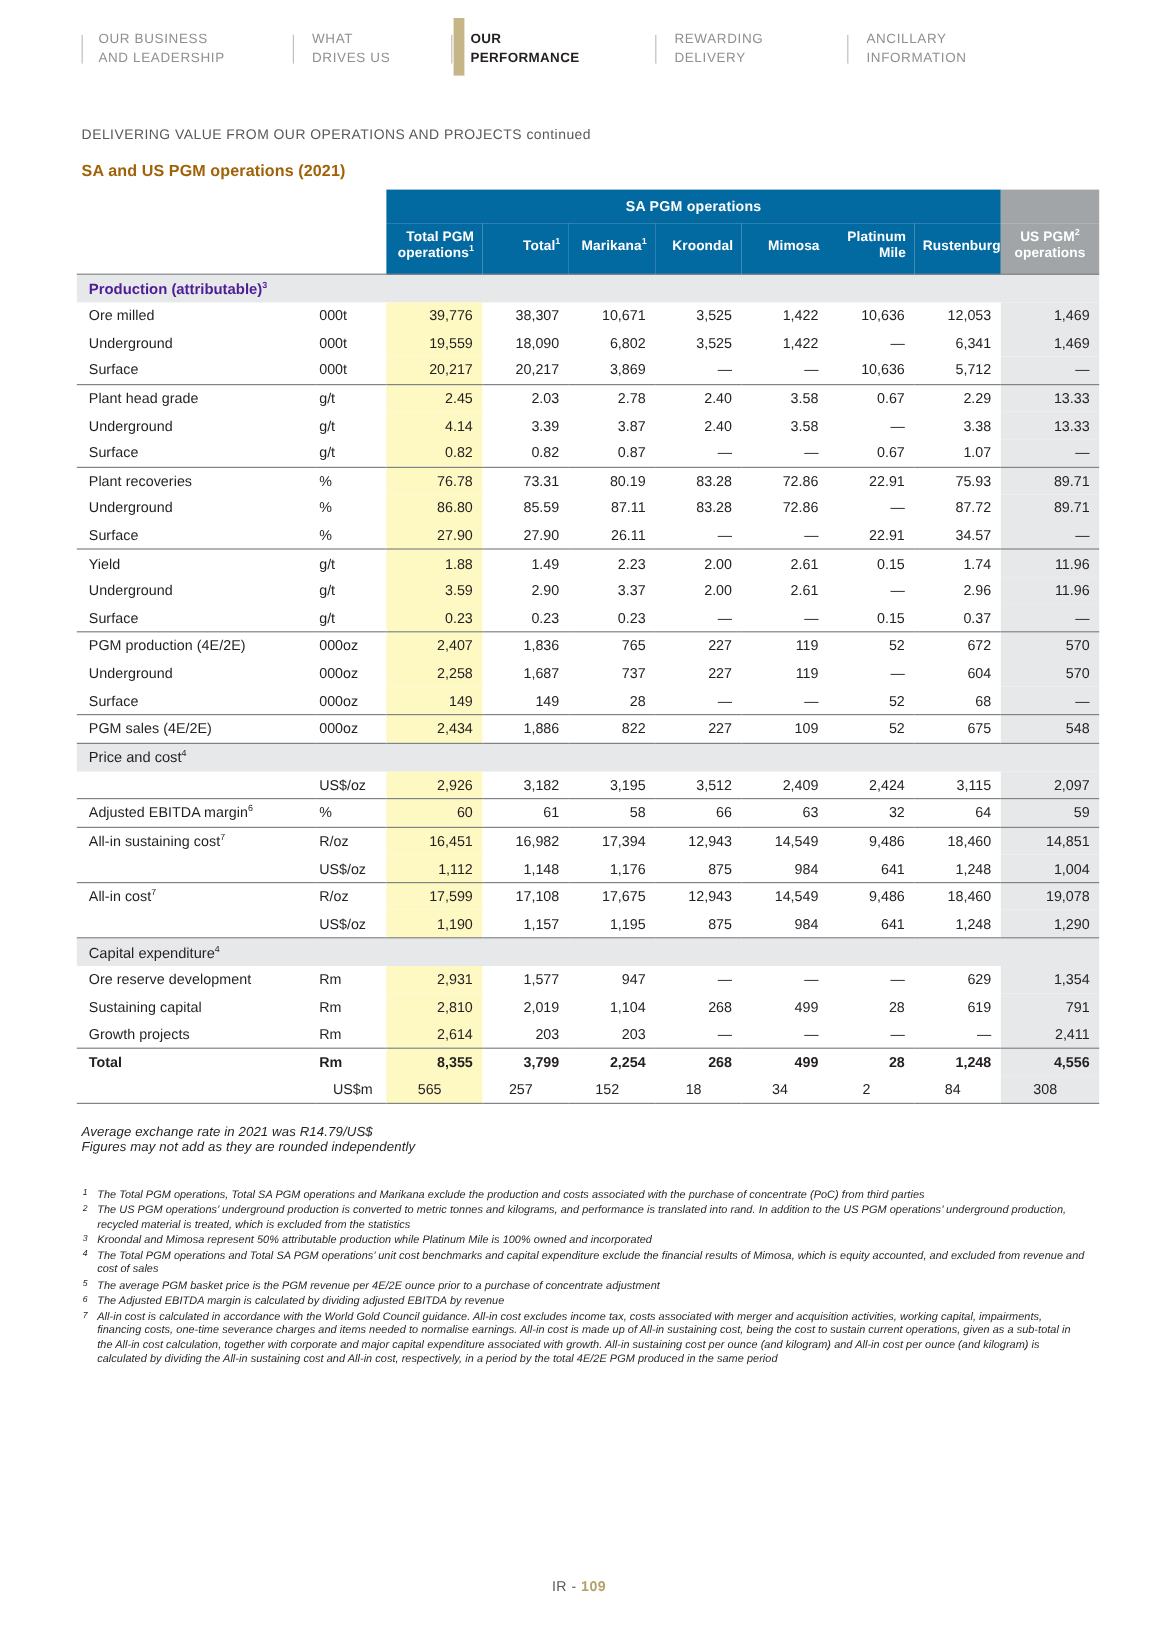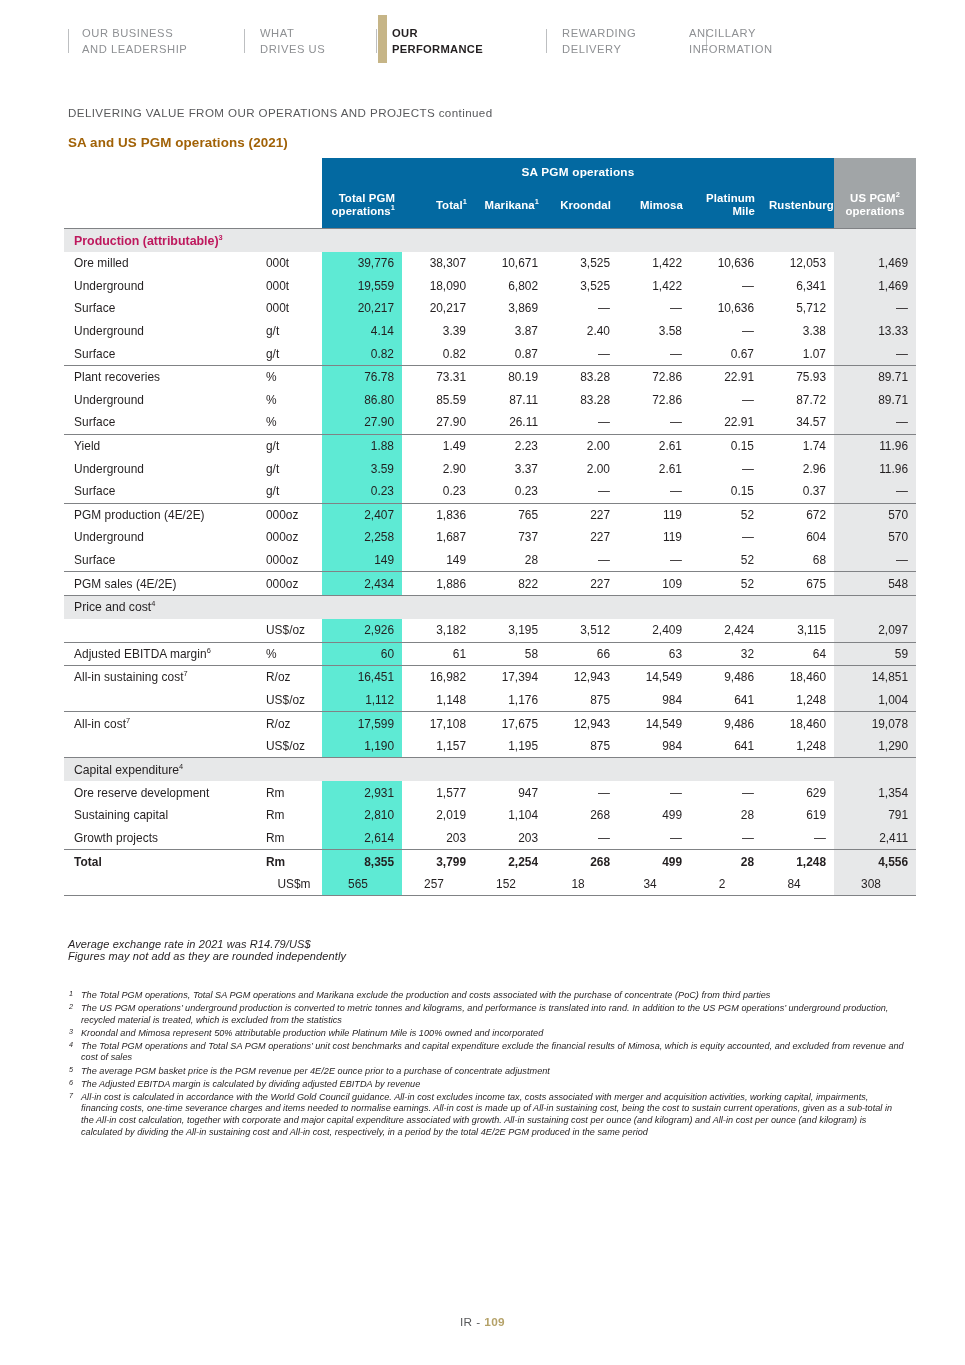--- a/index.html
+++ b/index.html
@@ -70,30 +70,30 @@
   }
   .hdr-col.center{text-align:center;}
   sup{font-size:7.4px;vertical-align:super;line-height:0;}
 
   
   tr.section td{
     background:#e7e8e9;height:23px;
     font-size:12.2px;padding-left:10px !important;
     border-top:1.4px solid #808285;
   }
-  tr.section.teal td{color:#be185d;font-weight:bold;font-size:12.4px;}
+  tr.section.teal td{color:#4c1d95;font-weight:bold;font-size:12.4px;}
   tr.section.plain td{color:#231f20;}
 
   
   tr.d td{height:22.6px;font-size:11.9px;color:#231f20;}
   td.lbl{padding-left:10px !important;text-align:left;letter-spacing:.05px;}
   td.lbl.two{line-height:13px;padding-top:2px !important;}
   td.unit{text-align:left;padding-left:2px !important;color:#231f20;}
   td.num{text-align:right;padding-right:8px !important;}
-  td.num.hl{background:#5eead4;}
+  td.num.hl{background:#fef9c3;}
   td.num.us{background:#e7e8e9;}
   tr.d.tall td{height:30px;}
   tr.grp-top td{border-top:1px solid #808285;}
   tr.bold td{font-weight:bold;}
   tr.last td{border-bottom:1.6px solid #808285;text-align:center;}
 
   
   .notes{position:absolute;left:68px;top:938px;width:830px;}
   .note-it{font-style:italic;font-size:11px;color:#231f20;letter-spacing:.1px;}
   .fnlist{position:absolute;left:68px;top:990px;width:836px;}
@@ -118,21 +118,21 @@
   <div class="topnav" id="topnav">
       <div class="navsep" style="left: 0px;"></div>
       <div class="navitem" style="left: 0px;"><span class="l1">OUR BUSINESS</span><span class="l2">AND LEADERSHIP</span></div>
       <div class="navsep" style="left: 176px;"></div>
       <div class="navitem" style="left: 178px;"><span class="l1">WHAT</span><span class="l2">DRIVES US</span></div>
       <div class="navsep" style="left: 308px;"></div>
       <div class="navitem active" style="left: 310px;"><span class="l1">OUR</span><span class="l2">PERFORMANCE</span><div class="goldbar" style="background: rgb(198, 181, 135);"></div></div>
       <div class="navsep" style="left: 478px;"></div>
       <div class="navitem" style="left: 480px;"><span class="l1">REWARDING</span><span class="l2">DELIVERY</span></div>
       <div class="navsep" style="left: 638px;"></div>
-      <div class="navitem" style="left: 607px;"><span class="l1">ANCILLARY</span><span class="l2">INFORMATION</span></div>
+      <div class="navitem" style="left: 640px;"><span class="l1">ANCILLARY</span><span class="l2">INFORMATION</span></div>
     </div>
 
   <div class="kicker">DELIVERING VALUE FROM OUR OPERATIONS AND PROJECTS continued</div>
   <div class="pagetitle">SA and US PGM operations (2021)</div>
 
   <div class="tablewrap">
     <table class="pgm">
       <colgroup>
         <col class="c-label">
           <col class="c-unit">
@@ -198,20 +198,32 @@
             <td class="unit">000t</td>
             <td class="num hl">20,217</td>
             <td class="num">20,217</td>
             <td class="num">3,869</td>
             <td class="num">—</td>
             <td class="num">—</td>
             <td class="num">10,636</td>
             <td class="num">5,712</td>
             <td class="num us">—</td>
           </tr>
+          <tr class="d grp-top">
+            <td class="lbl">Plant head grade</td>
+            <td class="unit">g/t</td>
+            <td class="num hl">2.45</td>
+            <td class="num">2.03</td>
+            <td class="num">2.78</td>
+            <td class="num">2.40</td>
+            <td class="num">3.58</td>
+            <td class="num">0.67</td>
+            <td class="num">2.29</td>
+            <td class="num us">13.33</td>
+          </tr>
           <tr class="d">
             <td class="lbl">Underground</td>
             <td class="unit">g/t</td>
             <td class="num hl">4.14</td>
             <td class="num">3.39</td>
             <td class="num">3.87</td>
             <td class="num">2.40</td>
             <td class="num">3.58</td>
             <td class="num">—</td>
             <td class="num">3.38</td>

